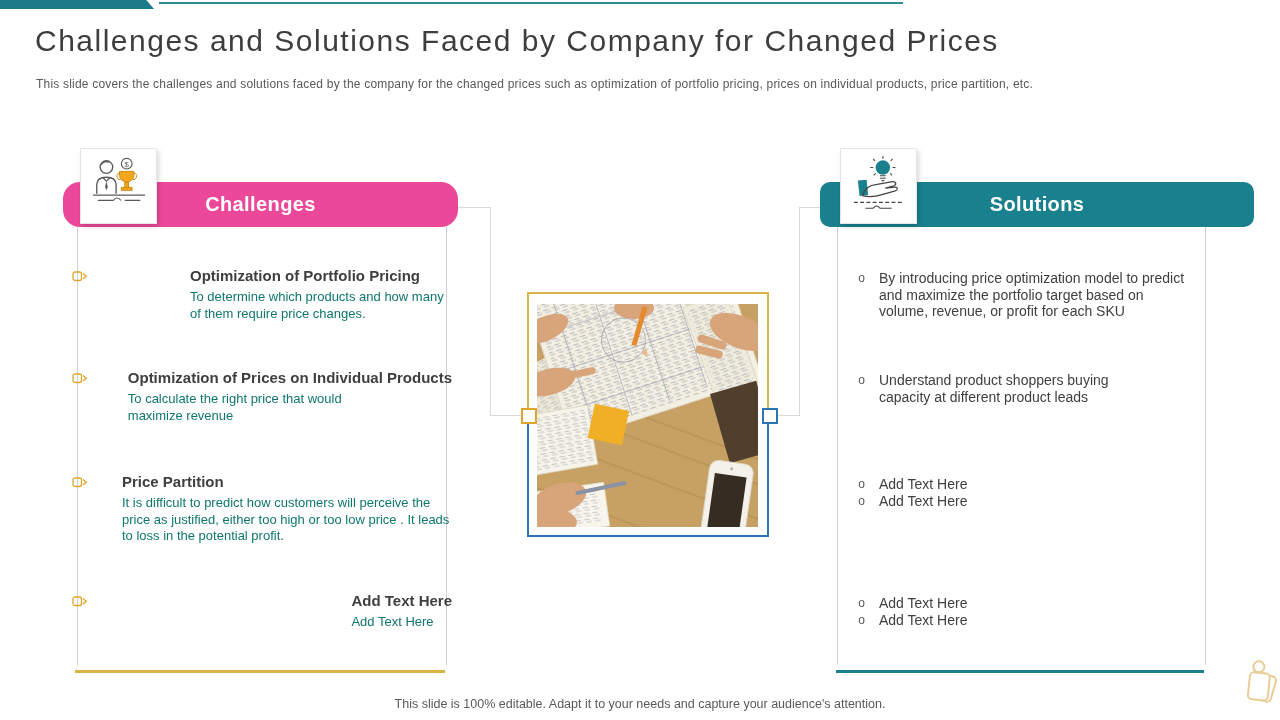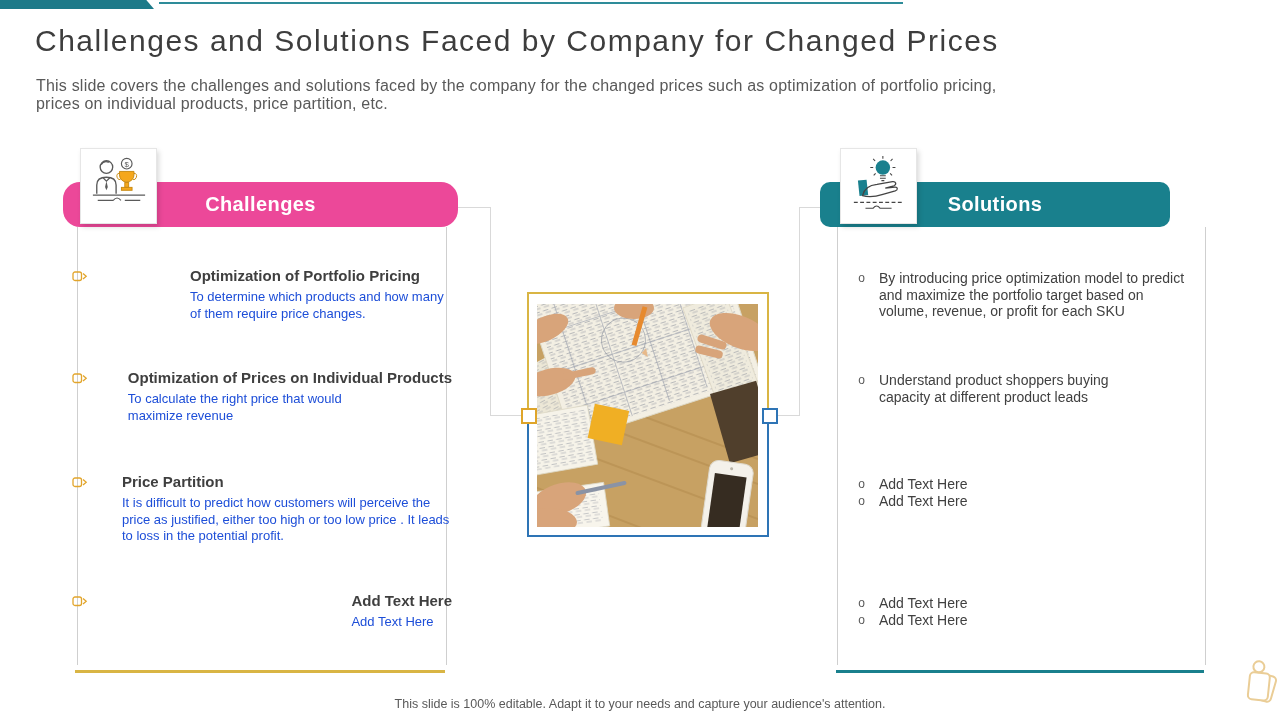--- a/index.html
+++ b/index.html
@@ -8,45 +8,45 @@
   .abs{position:absolute;}
 
   
   .top-wedge{left:0;top:0;width:154px;height:9px;background:#1d7a89;
              clip-path:polygon(0 0,95% 0,100% 100%,0 100%);}
   .top-line{left:159px;top:2px;width:744px;height:2px;background:#2e8c99;}
 
   
   .title{left:35px;top:24px;width:1210px;font-size:30px;letter-spacing:1.5px;
          color:#3d3d3d;white-space:nowrap;}
-  .subtitle{left:36px;top:77px;width:1000px;font-size:16px;color:#595959;letter-spacing:.2px;}
+  .subtitle{left:36px;top:77px;width:1000px;font-size:12px;color:#595959;letter-spacing:.2px;}
 
   
   .bar{height:45px;border-radius:10px;display:flex;align-items:center;justify-content:center;}
   .bar-label{color:#fff;font-weight:bold;font-size:20px;letter-spacing:.4px;}
   .bar-ch{left:63px;top:182px;width:395px;background:#ec4899;border-radius:17px;}
-  .bar-so{left:820px;top:182px;width:350px;background:#19808d;}
+  .bar-so{left:820px;top:182px;width:434px;background:#19808d;}
 
   
   .icon-card{width:75px;height:74px;background:#fff;border:1px solid #e6e6e6;
              box-shadow:2px 3px 5px rgba(0,0,0,.15);display:flex;align-items:center;justify-content:center;}
   .card-ch{left:80px;top:148px;}
   .card-so{left:840px;top:148px;}
 
   
   .panel{border-left:1px solid #cfcfcf;border-right:1px solid #cfcfcf;background:#fff;}
   .panel-ch{left:77px;top:227px;width:368px;height:438px;}
   .panel-so{left:837px;top:227px;width:367px;height:438px;}
   .panel-bottom-ch{left:75px;top:670px;width:370px;height:3px;background:#d9b544;}
   .panel-bottom-so{left:836px;top:670px;width:368px;height:3px;background:#19808d;}
 
   
   .ch-item{left:72px;width:380px;}
   .ch-head{font-size:15px;font-weight:bold;color:#3f3f3f;white-space:nowrap;line-height:19px;}
-  .ch-body{font-size:13px;color:#1d4ed8;line-height:16.5px;margin-top:4px;}
+  .ch-body{font-size:13px;color:#0f766e;line-height:16.5px;margin-top:4px;}
   .ch-row{display:flex;align-items:flex-start;justify-content:space-between;}
   .ch-bullet{flex:0 0 16px;margin-top:3px;margin-right:7px;}
 
   
   .so-group{left:856px;}
   .so-row{display:flex;align-items:flex-start;}
   .so-marker{flex:0 0 11px;font-size:12px;color:#595959;line-height:16.5px;margin-right:12px;text-align:center;}
   .so-text{font-size:14px;color:#404040;line-height:16.5px;}
 
   

